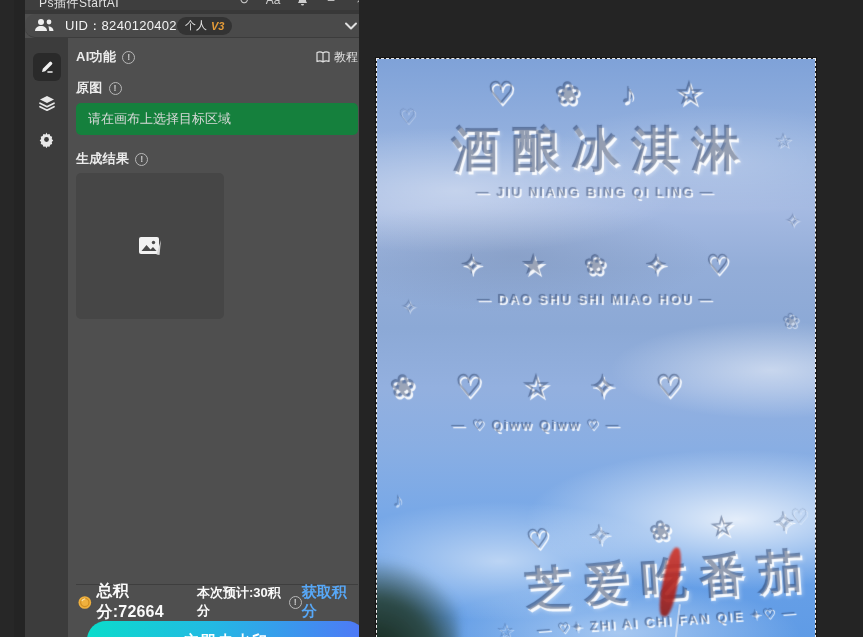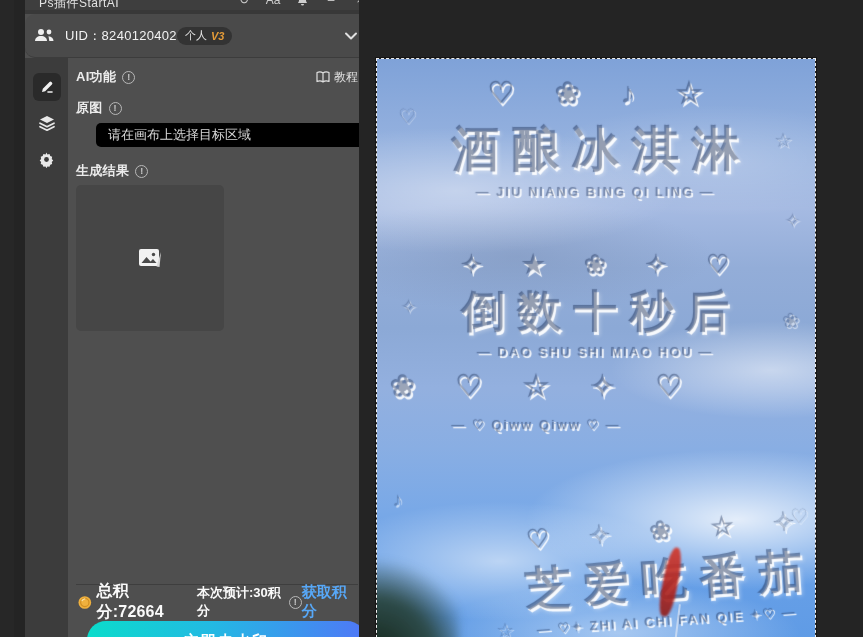--- a/index.html
+++ b/index.html
@@ -14,21 +14,21 @@
            background:#4F4F4F; overflow:hidden; display:flex; flex-direction:column; }
 
   .titlebar { height:10px; background:#3E3E3E; position:relative; overflow:hidden; flex:none; }
   .titlebar .title { position:absolute; left:14px; top:-5px; font-size:12px; color:#E3E3E3; letter-spacing:.5px; }
   .tb-icons { position:absolute; right:2px; top:-7px; display:flex; gap:13px; align-items:center; color:#CFCFCF; }
   .tb-ic { width:16px; text-align:center; font-size:12px; cursor:pointer; }
   .tb-ic svg { display:block; margin:0 auto; }
 
   .tb-gap { height:4px; background:#383838; flex:none; }
 
-  .uid-row { height:44px; background:#4A4A4A; display:flex; align-items:center;
+  .uid-row { height:24px; background:#4A4A4A; display:flex; align-items:center;
              padding:0 12px 0 9px; flex:none; border-bottom:1px solid #3C3C3C; cursor:pointer;border-radius:10px; }
   .uid-row svg { flex:none; }
   .uid-text { color:#F2F2F2; font-size:13px; margin-left:9px; letter-spacing:.3px; }
   .plan-pill { background:#333333; border-radius:10px; height:18px;
                display:flex; align-items:center; padding:0 8px; gap:4px; }
   .plan-name { color:#E8E8E8; font-size:11px; }
   .plan-ver { color:#E29A38; font-size:11px; font-weight:bold; font-style:italic; }
   .uid-row .chev { margin-left:auto; }
 
   .panel-body { flex:1; display:flex; min-height:0; }
@@ -51,23 +51,23 @@
 
   .dropdown { margin-top:7px; height:30px; background:#3E3E3E; border-radius:5px;
               display:flex; align-items:center; padding:0 10px; cursor:pointer; flex:none; }
   .dd-value { color:#F0F0F0; font-size:13px; margin-left:8px; }
   .dd-ver { color:#D8AE6E; font-size:12px; font-weight:bold; font-style:italic; margin-left:6px; }
   .dropdown .chev { margin-left:auto; }
 
   .gap15 { height:15px; flex:none; } .gap7 { height:7px; flex:none; }
   .gap16 { height:16px; flex:none; } .gap6 { height:6px; flex:none; }
 
-  .src-input { height:24px; background:#000000; border:none; border-radius:5px; width:100%;
+  .src-input { height:32px; background:#15803d; border:none; border-radius:5px; width:100%;
                color:#D9D9D9; font-size:13px; padding:0 12px; outline:none;
-               font-family:"Liberation Sans", sans-serif; flex:none;margin-left:20px; }
+               font-family:"Liberation Sans", sans-serif; flex:none; }
 
   .result-box { width:148px; height:146px; background:#464646; border-radius:5px;
                 display:flex; align-items:center; justify-content:center; flex:none; }
 
   .spacer { flex:1; }
 
   .footer-divider { border-top:1px solid #3E3E3E; flex:none; }
   .points-row { height:34px; display:flex; align-items:center; flex:none; padding-left:2px; }
   .pts-text { color:#FAFAFA; font-size:16px; font-weight:bold; margin-left:5px; letter-spacing:.2px; }
   .pts-text2 { color:#FAFAFA; font-size:13px; font-weight:bold; margin-left:10px; }
@@ -266,21 +266,20 @@
       <span class="faint" style="left:408px; top:150px;">✧</span>
 
       <div class="wm g1">
         <div class="wm-doodles">♡ ❀ ♪ ☆</div>
         <div class="wm-title">酒酿冰淇淋</div>
         <div class="wm-sub">— JIU NIANG BING QI LING —</div>
       </div>
 
       <div class="wm g2">
         <div class="wm-doodles">✧ ★ ❀ ✧ ♡</div>
-        <div class="wm-title">倒数十秒后</div>
         <div class="wm-sub">— DAO SHU SHI MIAO HOU —</div>
       </div>
 
       <div class="wm g3">
         <div class="wm-doodles">❀ ♡ ☆ ✧ ♡</div>
         <div class="wm-sub">— ♡ Qiww Qiww ♡ —</div>
       </div>
 
       <div class="wm g4">
         <div class="wm-doodles">♡ ✧ ❀ ☆ ✧</div>

